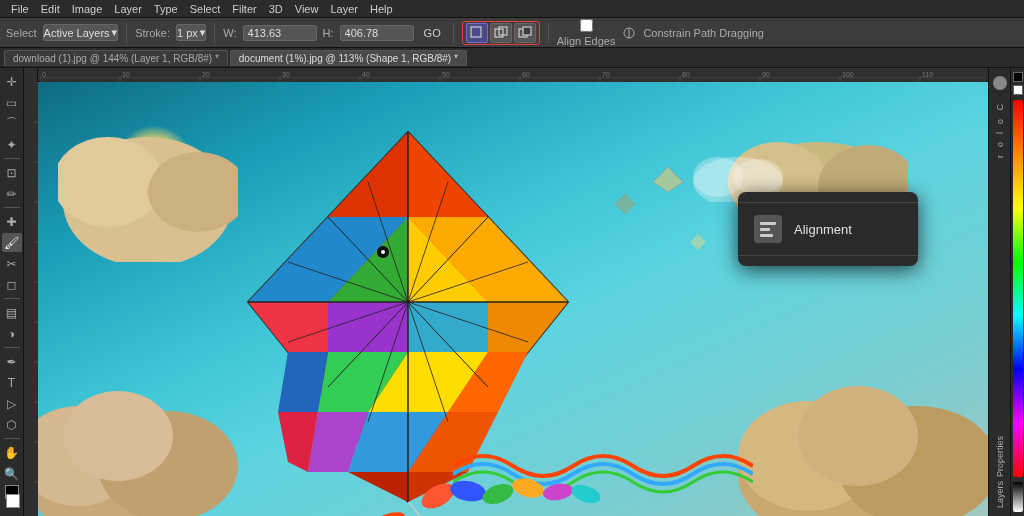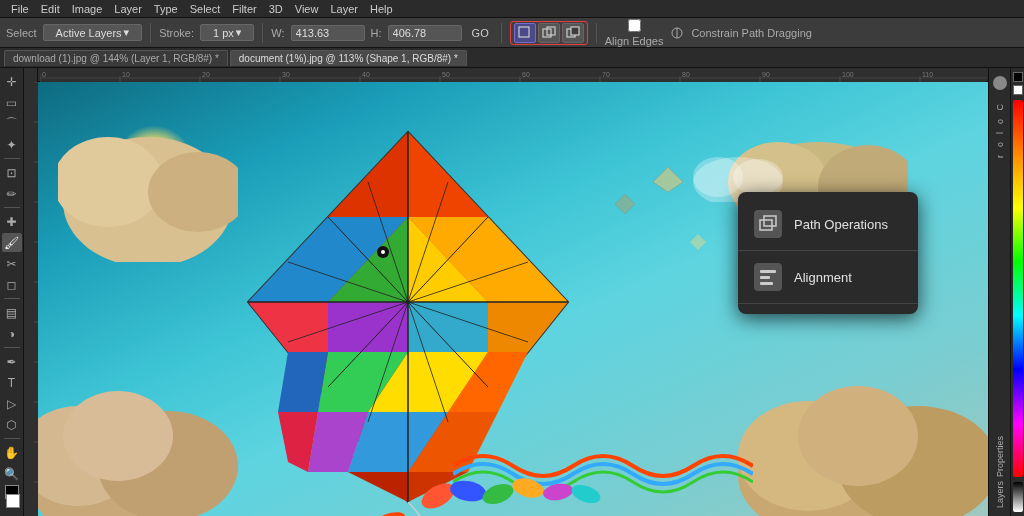--- a/index.html
+++ b/index.html
@@ -41,21 +41,21 @@
     }
     .toolbar-label {
       color: #aaa;
       font-size: 11px;
     }
     .toolbar-dropdown {
       background: #555;
       color: #ddd;
       font-size: 11px;
       border: 1px solid #666;
-      padding: 1px 12px;
+      padding: 1px 0;
       cursor: pointer;
       border-radius: 2px;
       display: flex;
       align-items: center;
       gap: 2px;
     }
     .toolbar-input {
       background: #555;
       color: #ddd;
       font-size: 11px;
@@ -614,29 +614,20 @@
             <ellipse cx="50" cy="55" rx="18" ry="10" fill="#3355ff" transform="rotate(10,50,55)"></ellipse>
             <ellipse cx="80" cy="58" rx="16" ry="9" fill="#33bb44" transform="rotate(-20,80,58)"></ellipse>
             <ellipse cx="110" cy="52" rx="16" ry="9" fill="#ffaa22" transform="rotate(15,110,52)"></ellipse>
             <ellipse cx="140" cy="56" rx="15" ry="8" fill="#cc44cc" transform="rotate(-10,140,56)"></ellipse>
             <ellipse cx="168" cy="58" rx="15" ry="8" fill="#22cccc" transform="rotate(20,168,58)"></ellipse>
           </svg>
         </div>
       </div>
 
       <div id="popup-menu">
-        <div class="popup-item">
-          <div class="popup-item-icon">
-            <svg width="20" height="20" viewBox="0 0 20 20">
-              <rect x="2" y="6" width="12" height="10" fill="none" stroke="#ccc" stroke-width="1.5"></rect>
-              <rect x="6" y="2" width="12" height="10" fill="none" stroke="#ccc" stroke-width="1.5"></rect>
-            </svg>
-          </div>
-          <span class="popup-item-label">Path Operations</span>
-        </div>
         <div class="popup-divider"></div>
         <div class="popup-item">
           <div class="popup-item-icon">
             <svg width="20" height="20" viewBox="0 0 20 20">
               <rect x="2" y="3" width="16" height="3" fill="#ccc" rx="1"></rect>
               <rect x="2" y="9" width="10" height="3" fill="#ccc" rx="1"></rect>
               <rect x="2" y="15" width="13" height="3" fill="#ccc" rx="1"></rect>
             </svg>
           </div>
           <span class="popup-item-label">Alignment</span>

